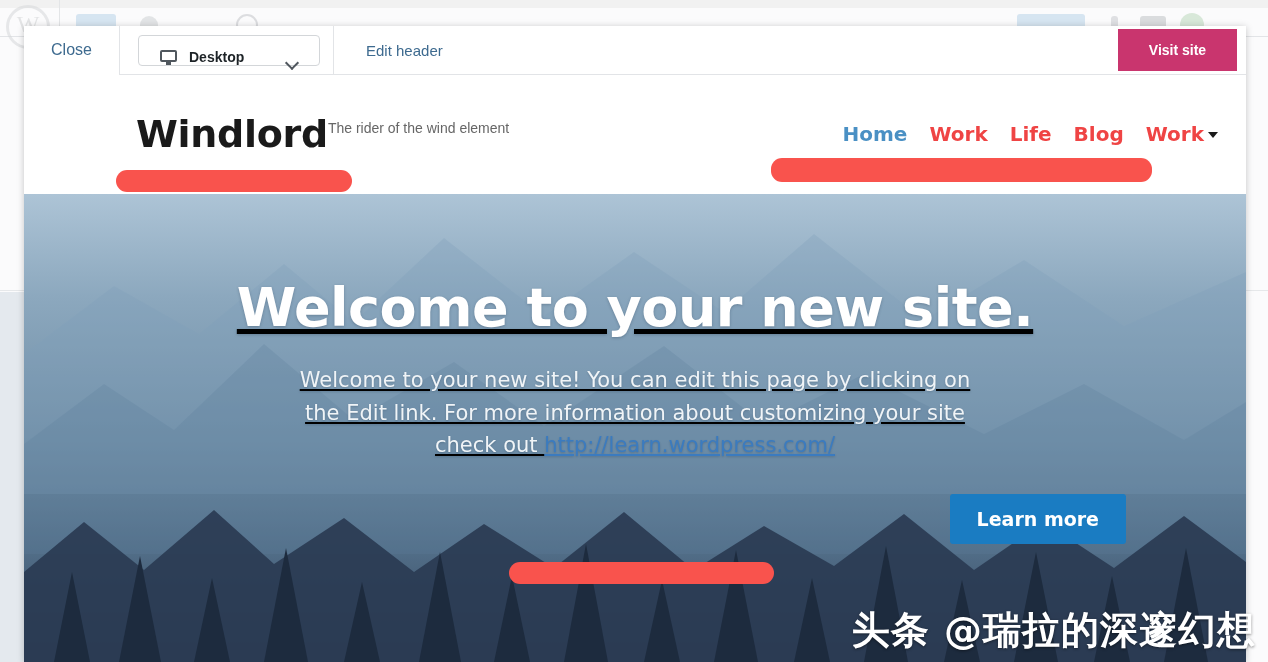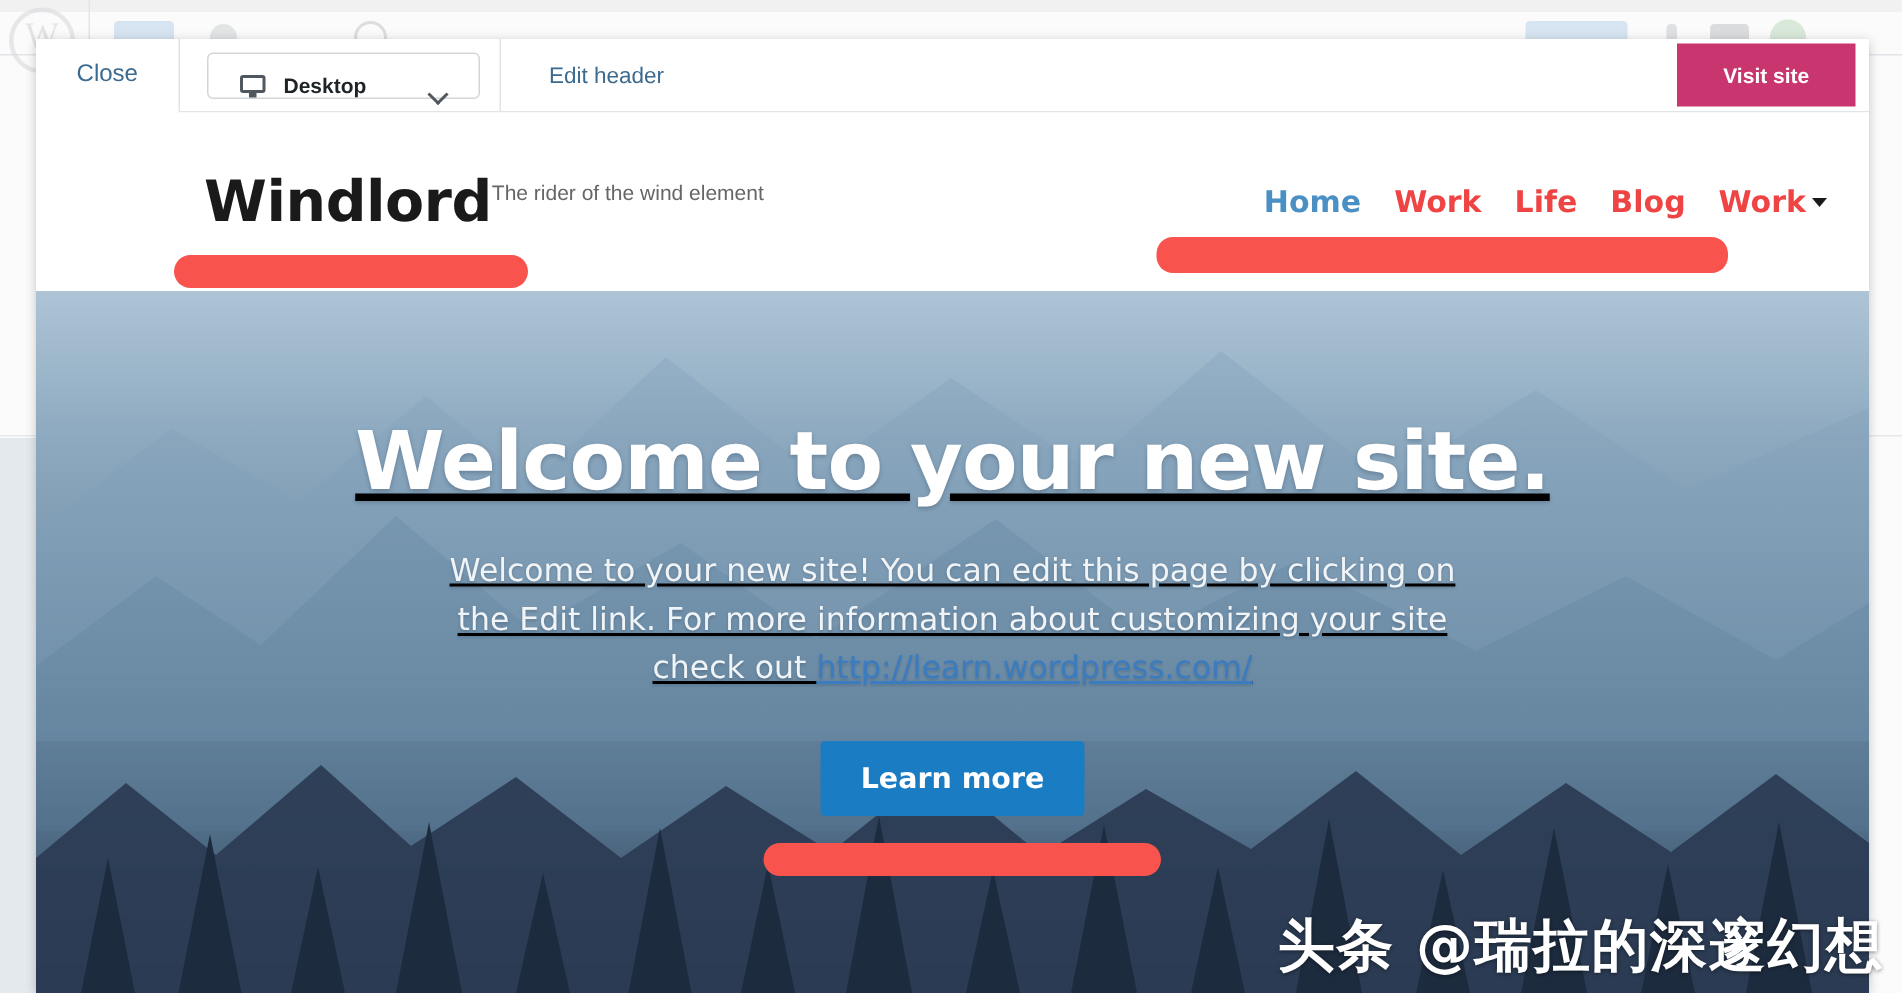--- a/index.html
+++ b/index.html
@@ -361,21 +361,21 @@
             <path d="M1140,210 L1162,96 L1184,210 Z"></path>
           </g>
         </svg>
       </div>
 
       <div id="hero-content">
         <div id="hero-title">Welcome to your new site.</div>
         <div id="hero-text">
           <span>Welcome to your new site! You can edit this page by clicking on the Edit link. For more information about customizing your site check out </span><a id="hero-link">http://learn.wordpress.com/</a>
         </div>
-        <div style="text-align:center;">
+        <div style="text-align:right;">
           <span id="learn-more-button">
             <span>Learn more</span>
           </span>
         </div>
       </div>
     </div>
   </div>
 </div>
 
 <div class="annotation" id="annot-branding"></div>

